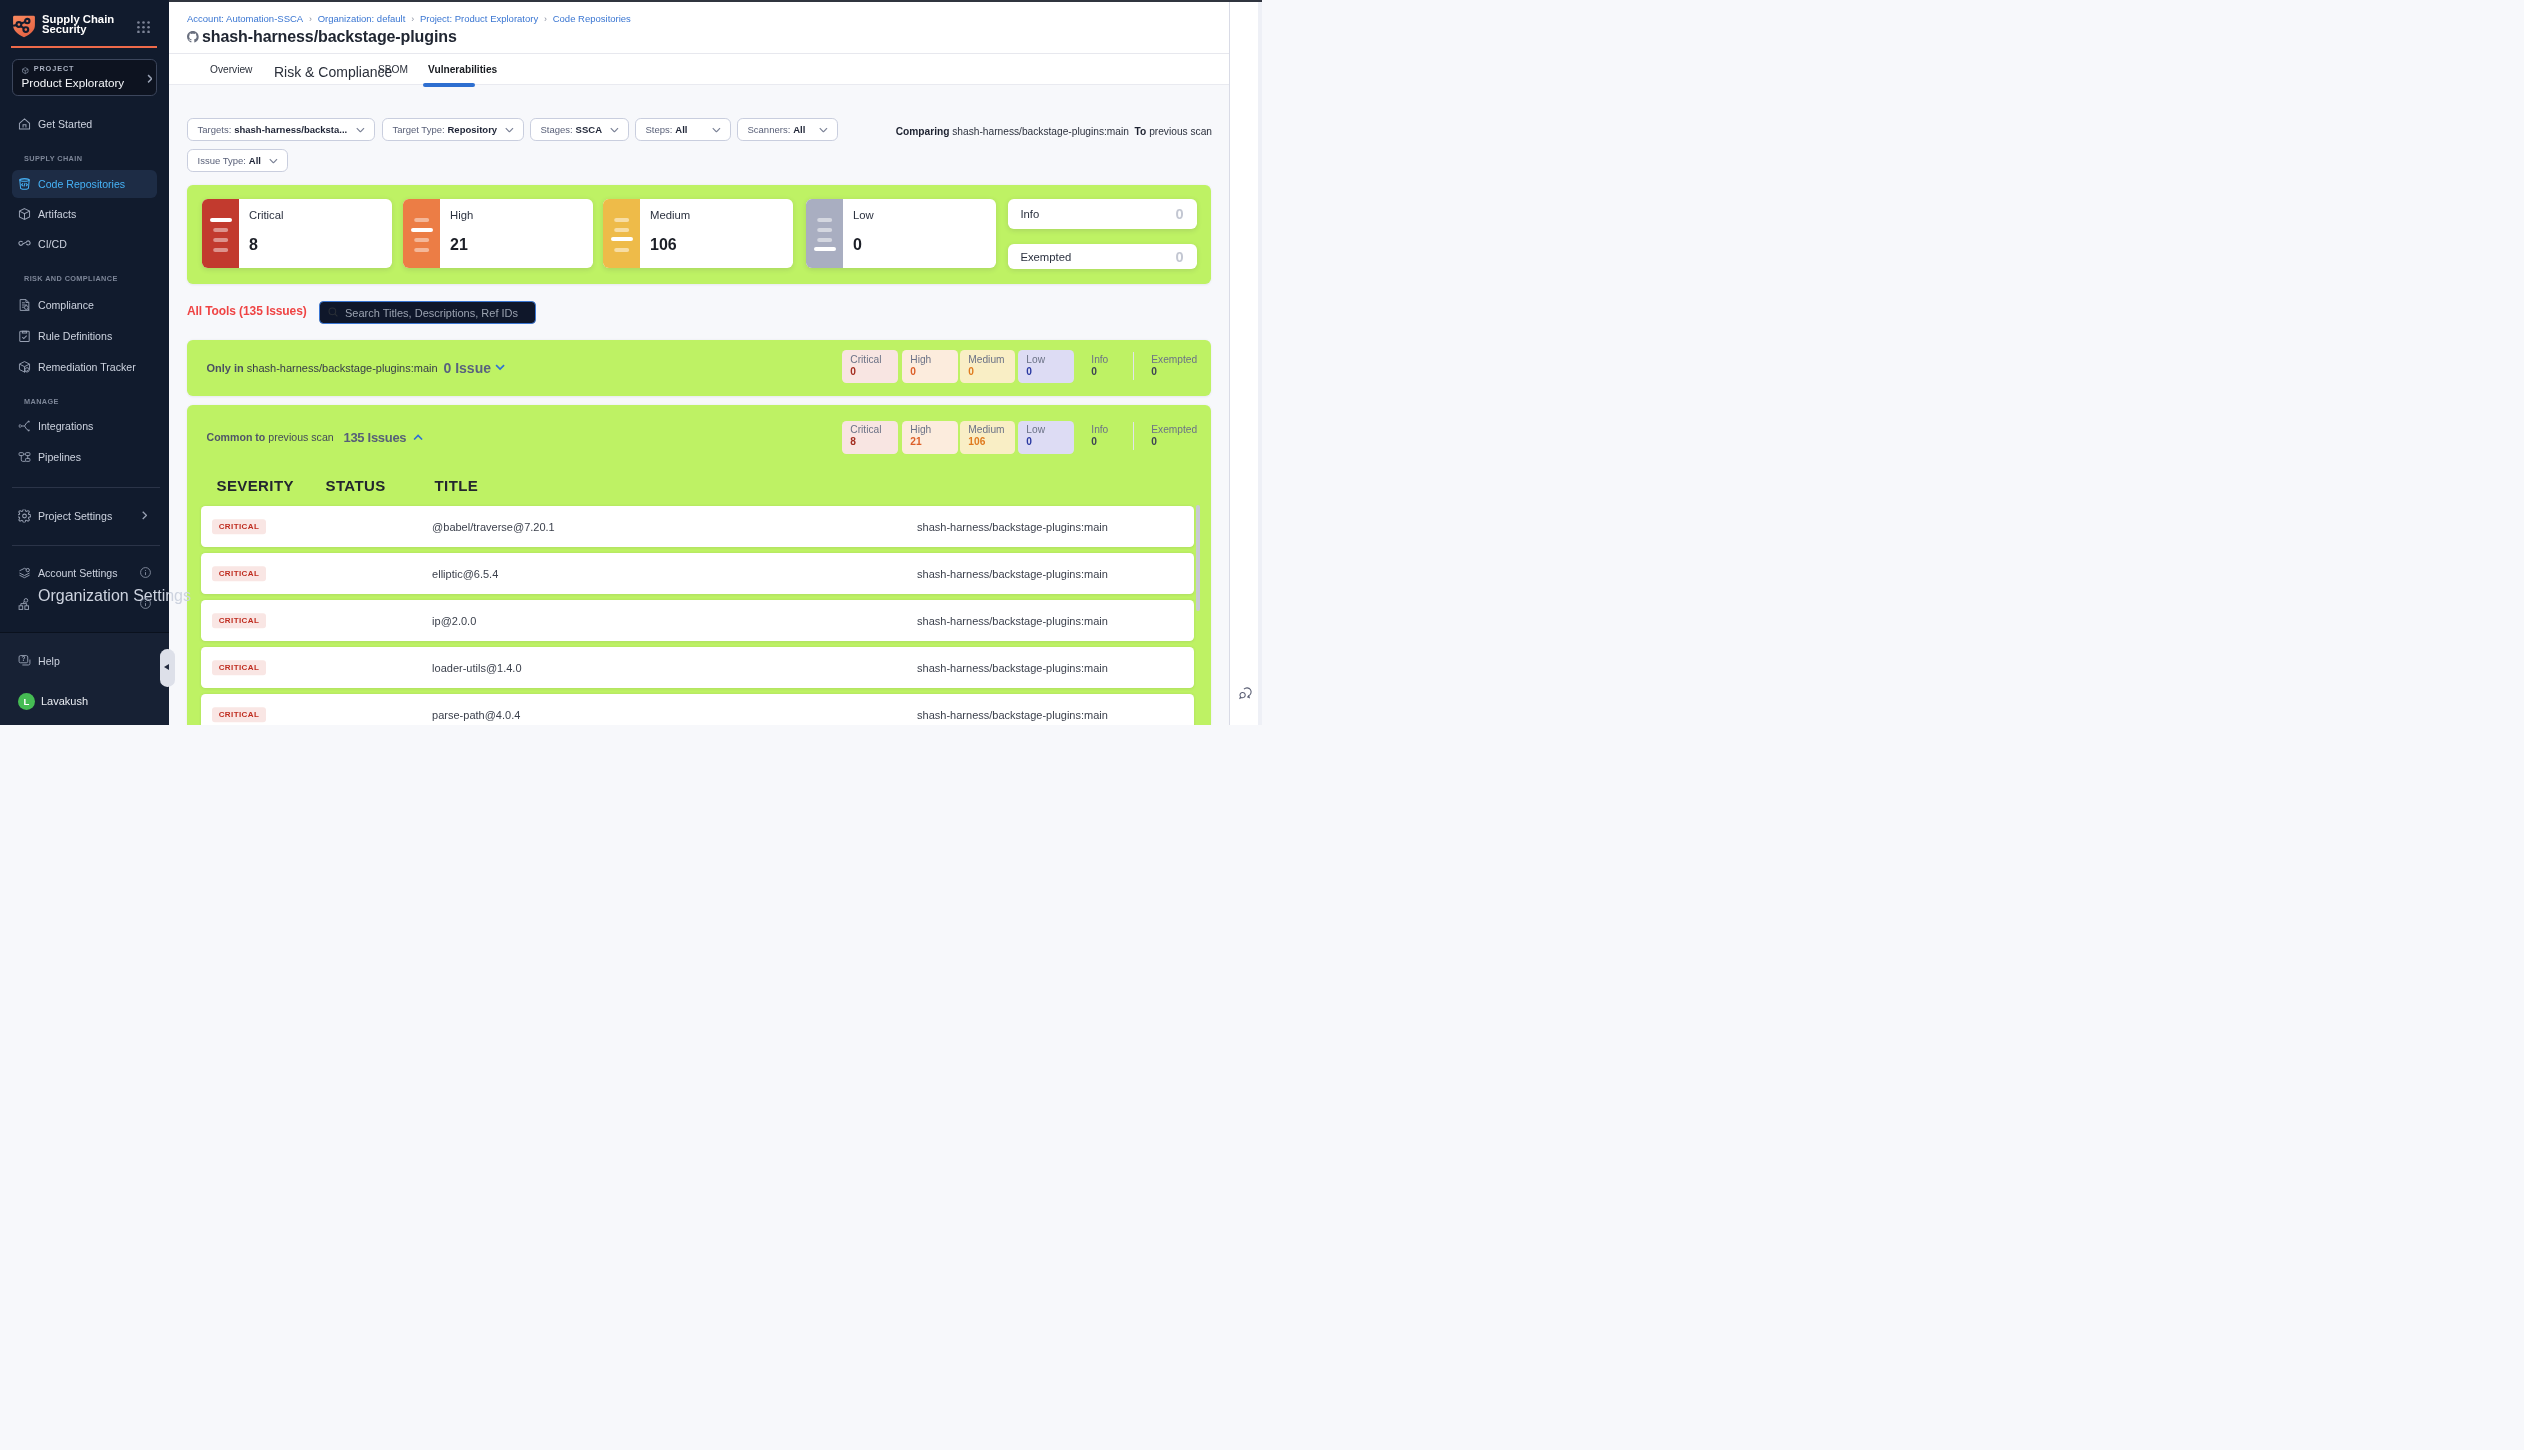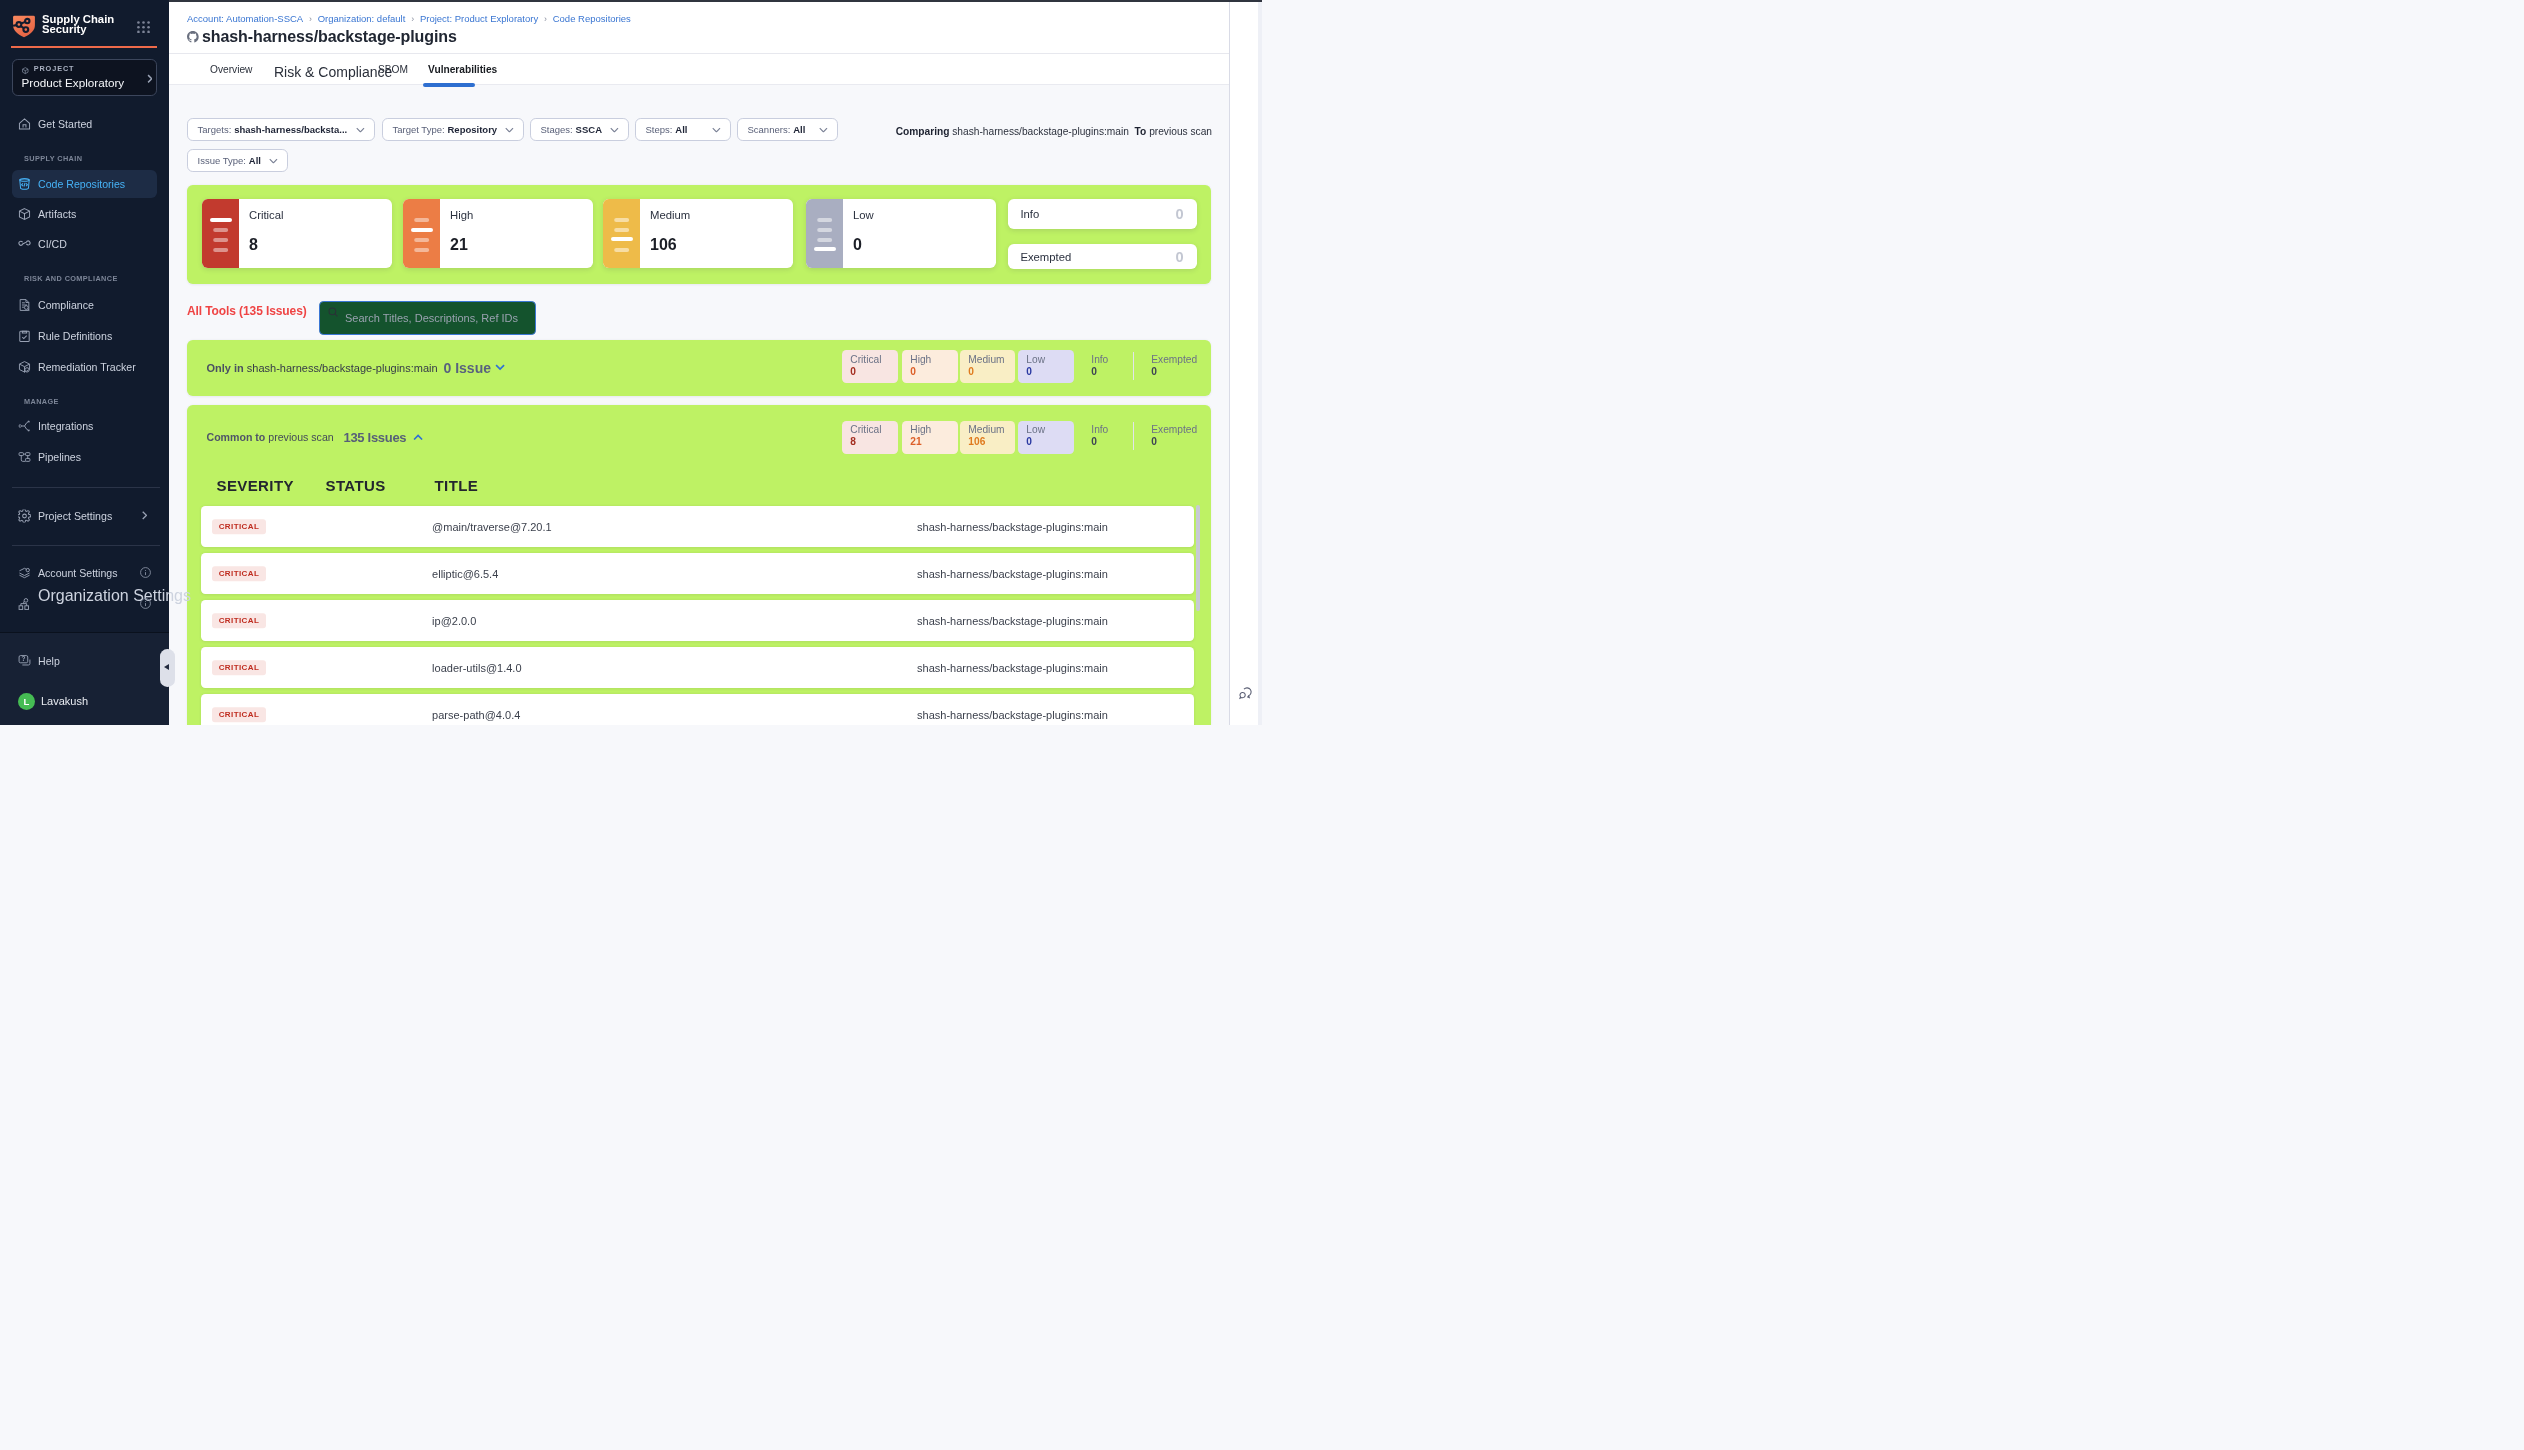--- a/index.html
+++ b/index.html
@@ -296,21 +296,21 @@
   <div class="innercard" style="left:839px;top:199px;width:189px;height:30px;">
     <div class="abs" style="left:12.4px;top:50%;transform:translateY(-50%);font-size:11.3px;color:#2b313f;">Info</div>
     <div class="abs" style="right:13.5px;top:50%;transform:translateY(-50%);font-size:14.6px;font-weight:bold;color:#c3c7d2;">0</div>
   </div>
   <div class="innercard" style="left:839px;top:244px;width:189px;height:25px;">
     <div class="abs" style="left:12.4px;top:50%;transform:translateY(-50%);font-size:11.3px;color:#2b313f;">Exempted</div>
     <div class="abs" style="right:13.5px;top:50%;transform:translateY(-50%);font-size:14.6px;font-weight:bold;color:#c3c7d2;">0</div>
   </div>
 
   <div class="abs" style="left:18px;top:304px;font-size:12px;font-weight:bold;color:#ef4444;letter-spacing:-0.1px;">All Tools (135 Issues)</div>
-  <div class="abs" style="left:150px;top:301px;width:217px;height:34px;border:1.5px solid #3b77d4;border-radius:4.4px;background:#14532d;padding-left:48px;">
+  <div class="abs" style="left:150px;top:301px;width:217px;height:23px;border:1.5px solid #3b77d4;border-radius:4.4px;background:#0f172a;padding-left:48px;">
     <svg class="abs" style="left:8px;top:5.1px" width="10.2" height="10.2" viewBox="0 0 14 14" fill="none" stroke="#2b3038" stroke-width="1.4">
         <circle cx="6" cy="6" r="4.6"></circle>
         <path d="M9.5 9.5l3.4 3.4"></path>
       </svg>
     <div class="abs" style="left:25px;top:50%;transform:translateY(-50%);font-size:11px;color:#9aa2b0;white-space:nowrap;">Search Titles, Descriptions, Ref IDs</div>
   </div>
 
   <div class="card" style="left:17.5px;top:340px;width:1024px;height:56px;">
     <div class="abs" style="left:20px;top:50%;transform:translateY(-50%);font-size:11px;color:#343a48;white-space:nowrap;"><b style="color:#4a5062">Only in</b> shash-harness/backstage-plugins:main</div>
     <div class="abs" style="left:257px;top:50%;transform:translateY(-50%);font-size:14px;font-weight:bold;color:#58627e;white-space:nowrap;">0 Issue</div>
@@ -340,21 +340,21 @@
     <div class="abs" style="left:946px;top:17px;width:0.7px;height:28px;background:#e2e4ec;"></div>
     <div class="pill" style="left:956px;top:15.7px;">Exempted<br><b style="color:#3e4454">0</b></div>
 
     <div class="th" style="left:30px;top:72px;">SEVERITY</div>
     <div class="th" style="left:139px;top:72px;">STATUS</div>
     <div class="th" style="left:248px;top:72px;">TITLE</div>
     <div class="th" style="left:738px;top:72px;margin-top:36px;">TARGET</div>
 
     <div class="row" style="top:101px;">
         <span class="critbadge">CRITICAL</span>
-        <span class="rowtitle">@main/traverse@7.20.1</span>
+        <span class="rowtitle">@babel/traverse@7.20.1</span>
         <span class="rowtarget">shash-harness/backstage-plugins:main</span>
       </div>
     <div class="row" style="top:148px;">
         <span class="critbadge">CRITICAL</span>
         <span class="rowtitle">elliptic@6.5.4</span>
         <span class="rowtarget">shash-harness/backstage-plugins:main</span>
       </div>
     <div class="row" style="top:195px;">
         <span class="critbadge">CRITICAL</span>
         <span class="rowtitle">ip@2.0.0</span>

